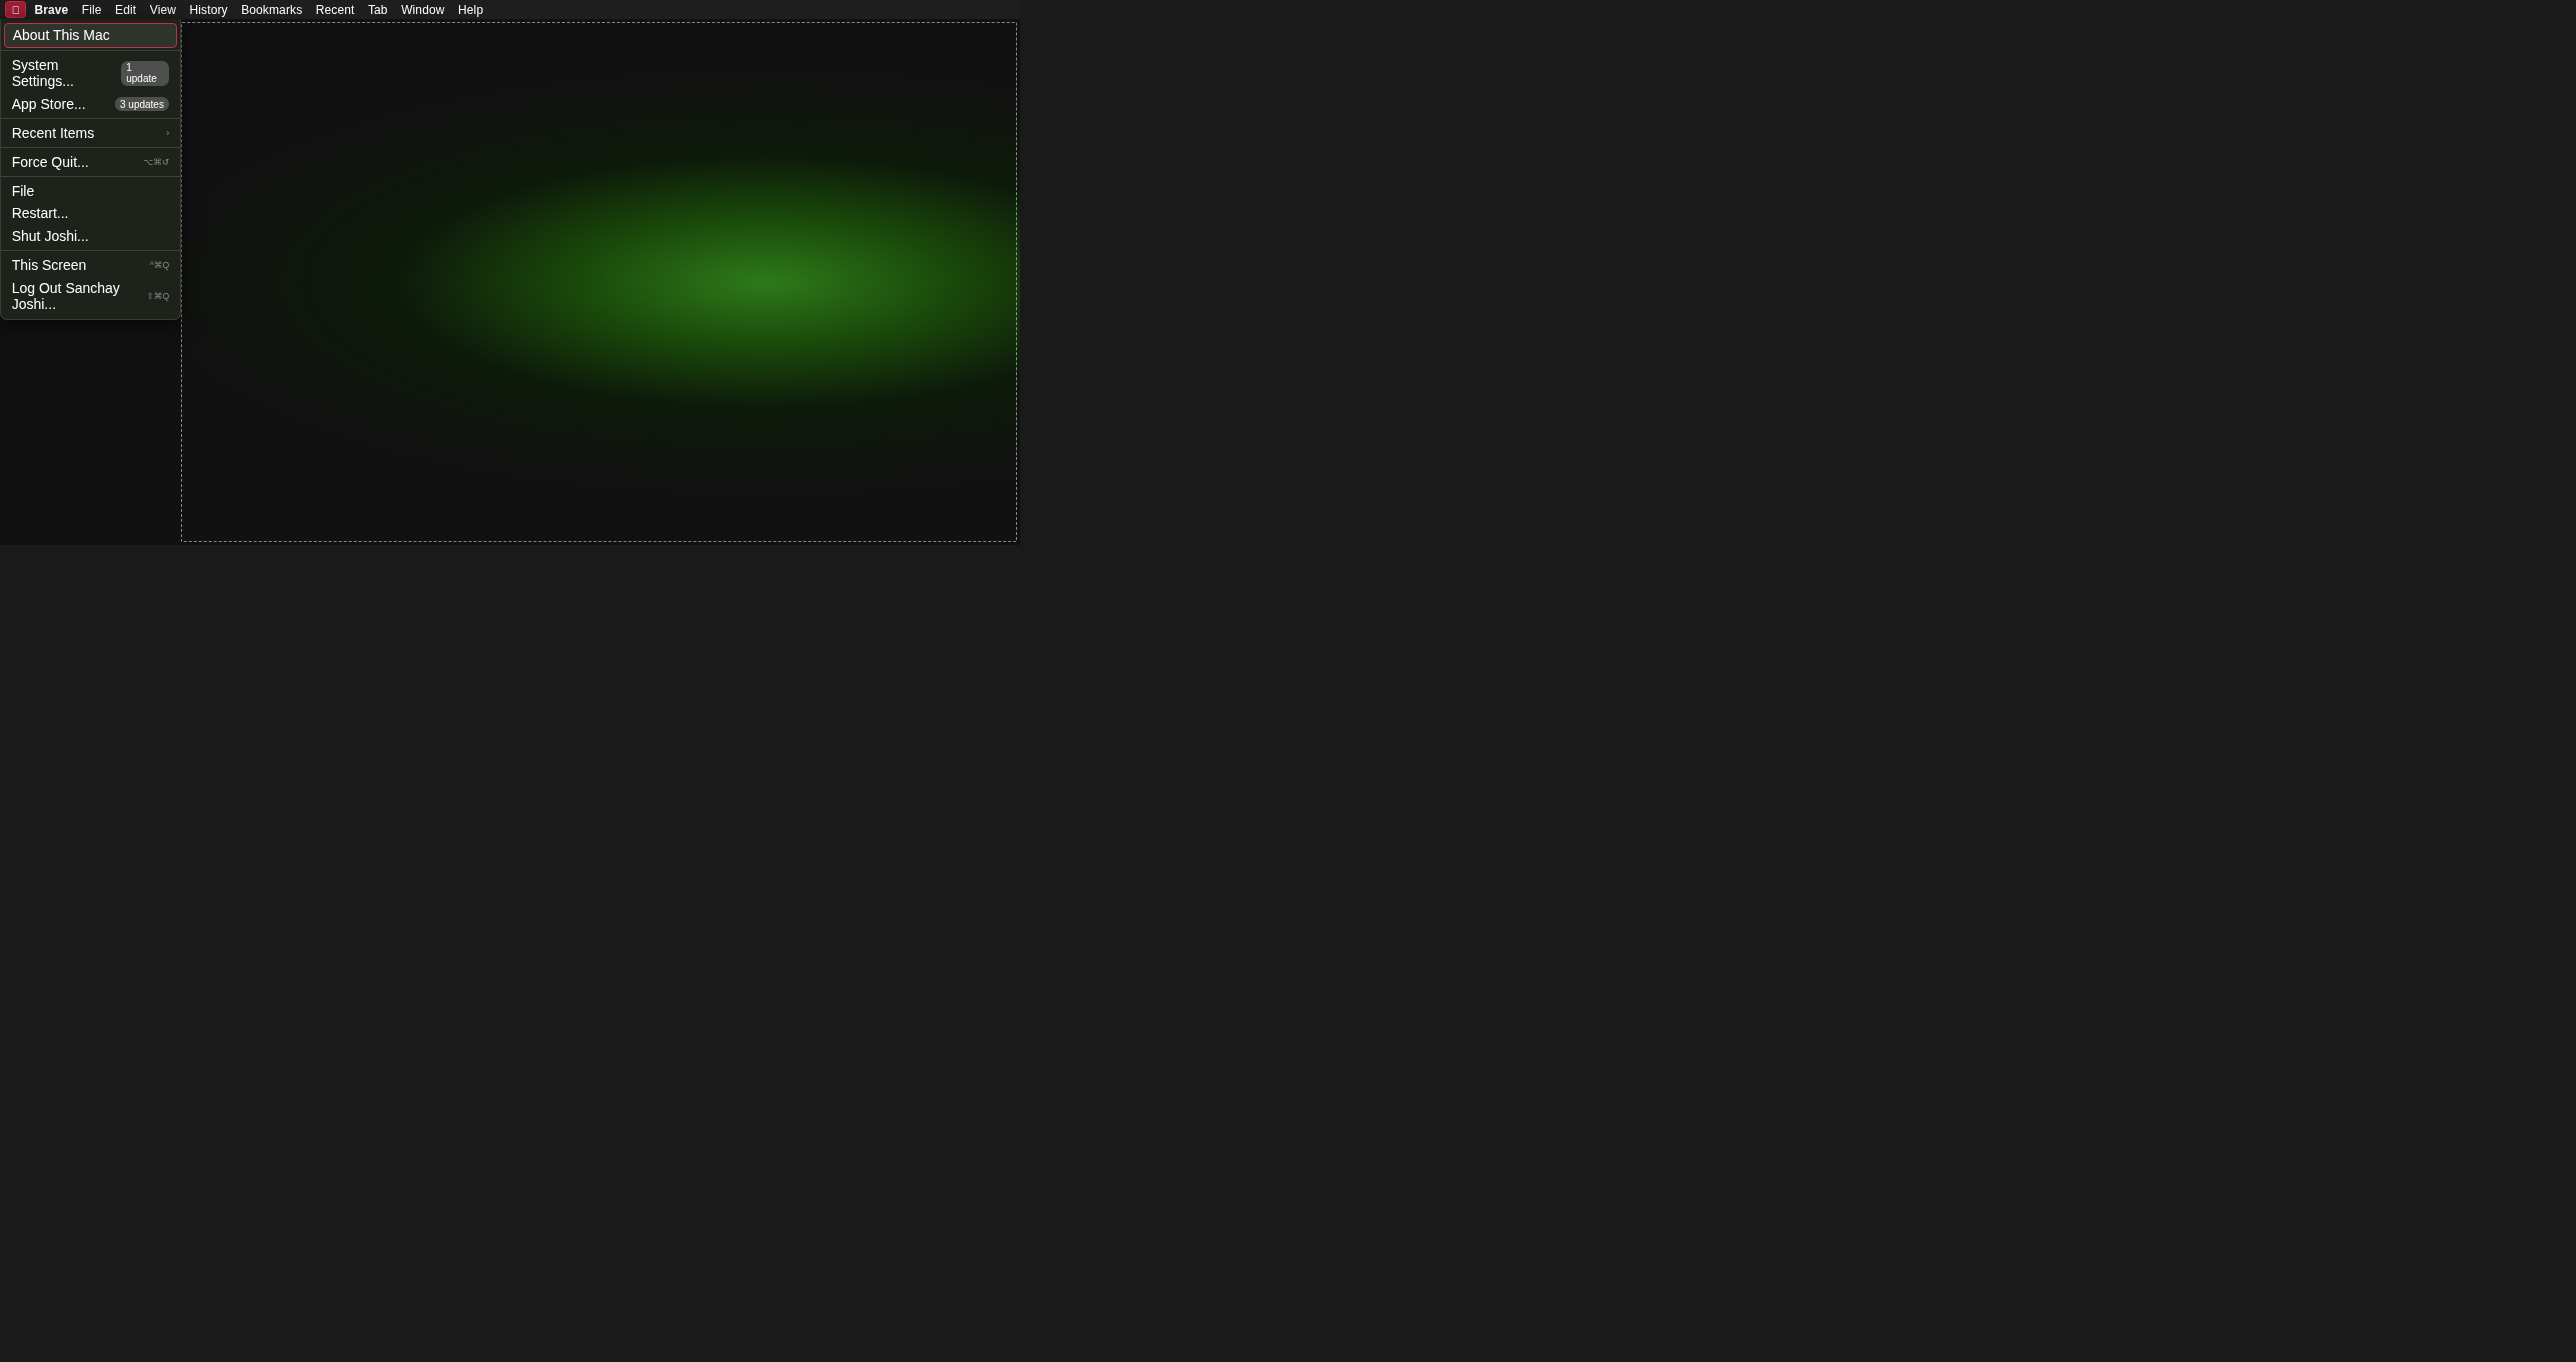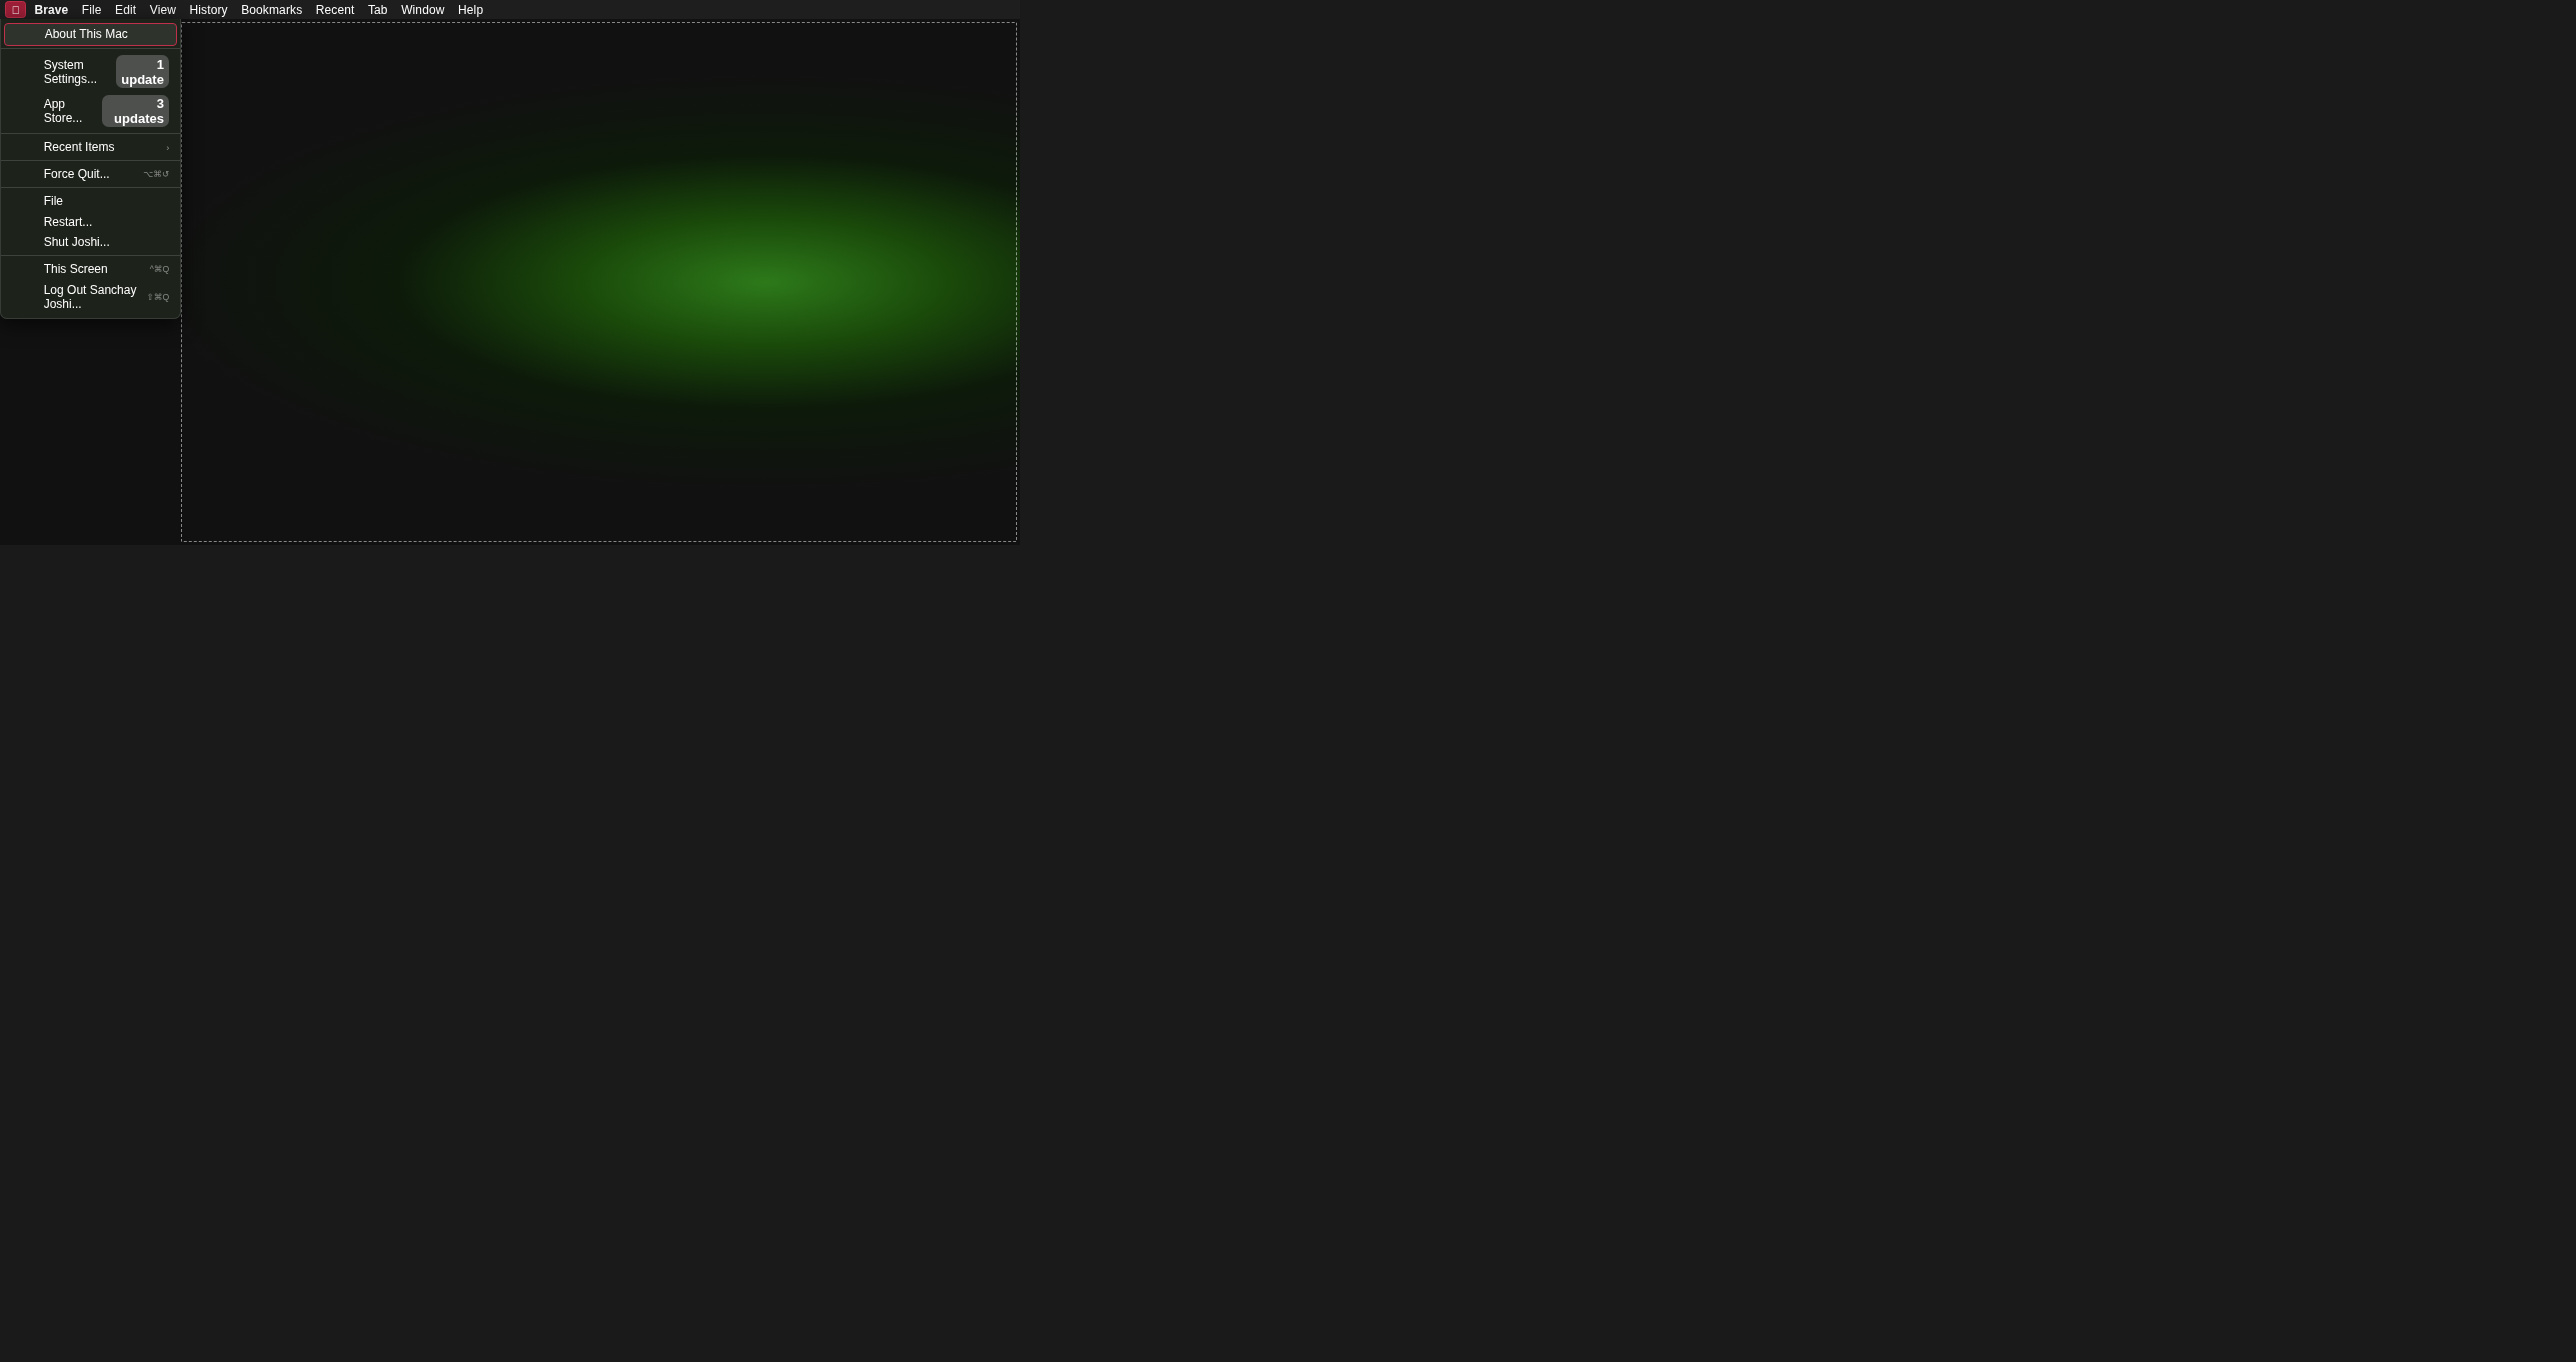--- a/index.html
+++ b/index.html
@@ -104,40 +104,38 @@
 
     .menu-item.highlighted {
       background: rgba(255,255,255,0.08);
       border: 1.3px solid #c0304a;
       border-radius: 4px;
       margin: 0 2.7px;
       padding: 3.4px 8px;
     }
 
     .menu-item .item-label {
-      font-size: 12px;
-      margin-left: 32px;
+      font-size: 14px;
     }
 
     .menu-item .item-shortcut {
       color: rgba(255,255,255,0.45);
       font-size: 8.7px;
       display: flex;
       align-items: center;
       gap: 0.7px;
     }
 
     .menu-item .badge {
       background: rgba(100,100,100,0.7);
       color: #fff;
-      font-size: 13px;
+      font-size: 10px;
       padding: 1.3px 5.4px;
       border-radius: 6.7px;
-      font-weight: 700;
-      text-align: right;
+      font-weight: 400;
     }
 
     .menu-item .chevron {
       color: rgba(255,255,255,0.5);
       font-size: 9.4px;
     }
 
     .menu-separator {
       height: 0.7px;
       background: rgba(255,255,255,0.15);

